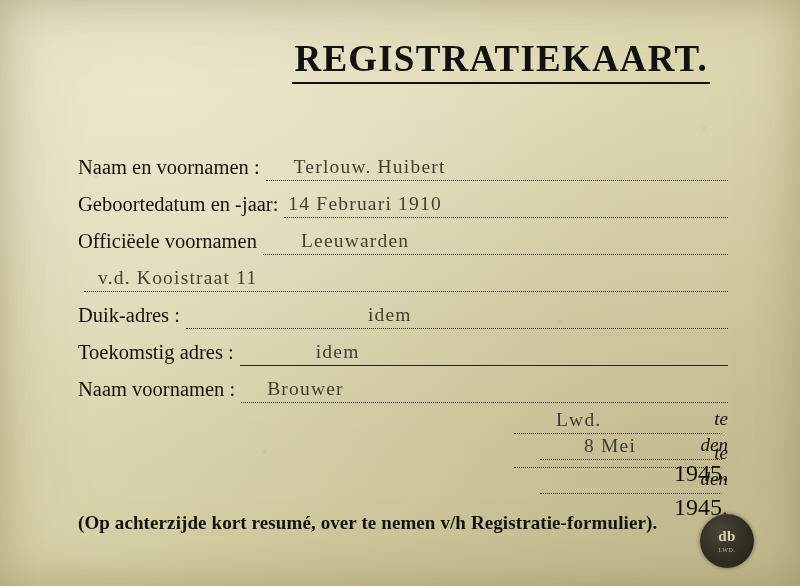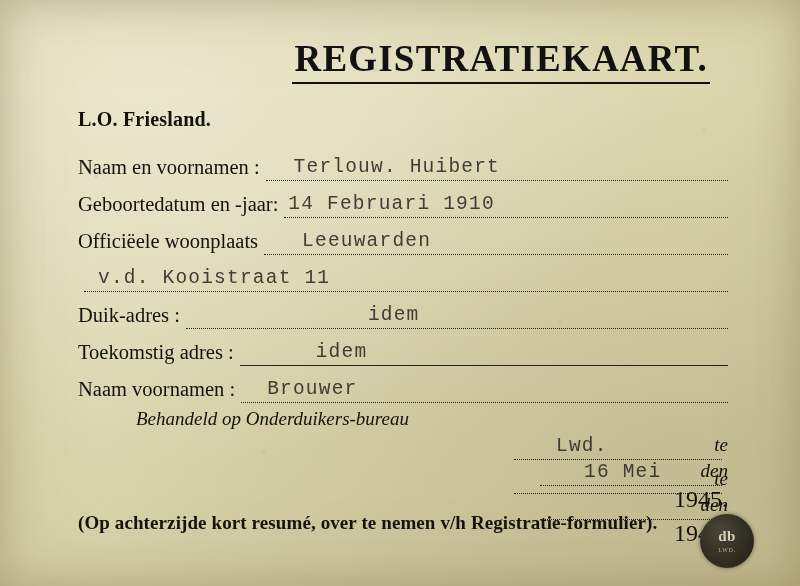--- a/index.html
+++ b/index.html
@@ -106,21 +106,21 @@
     height: 26px;
     margin-left: 6px;
     border-bottom: 1.5px dotted #2a2418;
   }
   .fill.solid {
     border-bottom: 1.5px solid #2a2418;
   }
   .typed {
     position: absolute;
     bottom: 2px;
-    font-family: Liberation Mono, monospace;
+    font-family: Liberation Serif, serif;
     font-size: 19.5px;
     letter-spacing: 1.2px;
     color: #2c2a22;
     white-space: nowrap;
     opacity: .88;
   }
 
   
   .italic-block {
     position: absolute;
@@ -209,40 +209,39 @@
 </head>
 <body>
 
 <div class="card">
   <div class="grain"></div>
 
   <div class="title-row">
     <div class="title">REGISTRATIEKAART.</div>
   </div>
 
-  <div class="subtitle">L.O. Friesland.</div>
 
   <div class="form">
 
     <div class="row">
       <span class="lbl">Naam en voornamen :</span>
       <span class="fill">
         <span class="typed" style="left:28px;">Terlouw.  Huibert</span>
       </span>
     </div>
 
     <div class="row">
       <span class="lbl">Geboortedatum en -jaar:</span>
       <span class="fill">
         <span class="typed" style="left:4px;">14 Februari 1910</span>
       </span>
     </div>
 
     <div class="row">
-      <span class="lbl">Officiëele woonplaats</span>
+      <span class="lbl">Officiëele voornamen</span>
       <span class="fill">
         <span class="typed" style="left:38px;">Leeuwarden</span>
       </span>
     </div>
 
     <div class="row">
       <span class="fill">
         <span class="typed" style="left:14px;">v.d. Kooistraat 11</span>
       </span>
     </div>
@@ -263,30 +262,29 @@
 
     <div class="row">
       <span class="lbl">Naam voornamen :</span>
       <span class="fill">
         <span class="typed" style="left:26px;">Brouwer</span>
       </span>
     </div>
   </div>
 
   <div class="italic-block">
-    <div class="ital">Behandeld op Onderduikers-bureau</div>
 
     <div class="te-row">
       <span class="te-lbl">te</span>
       <span class="dotline d1">
         <span class="typed" style="left:42px;">Lwd.</span>
       </span>
       <span class="te-lbl">den</span>
       <span class="dotline d2">
-        <span class="typed" style="left:44px;">16 Mei</span>
+        <span class="typed" style="left:44px;">8 Mei</span>
       </span>
       <span class="yr">1945.</span>
     </div>
 
 
     <div class="te-row">
       <span class="te-lbl">te</span>
       <span class="dotline d1">
         <span class="typed" style="left:42px;"></span>
       </span>

